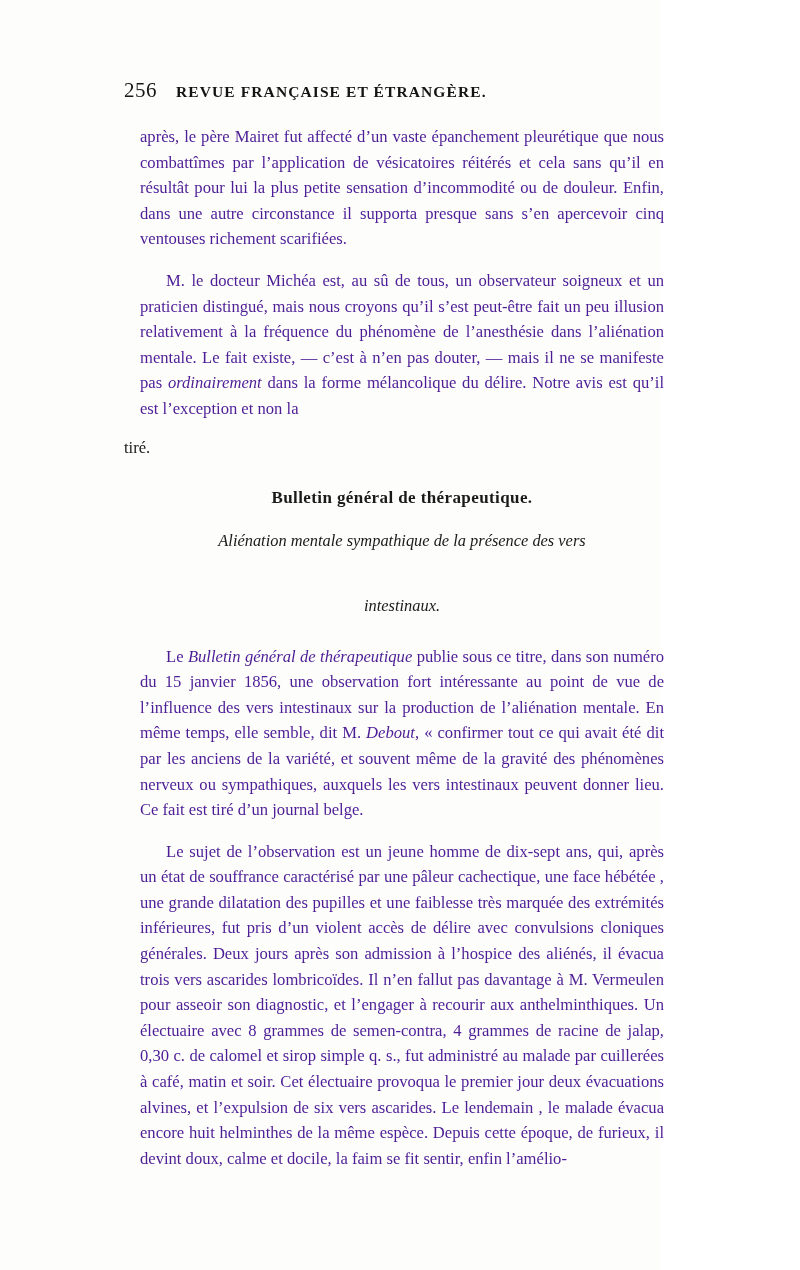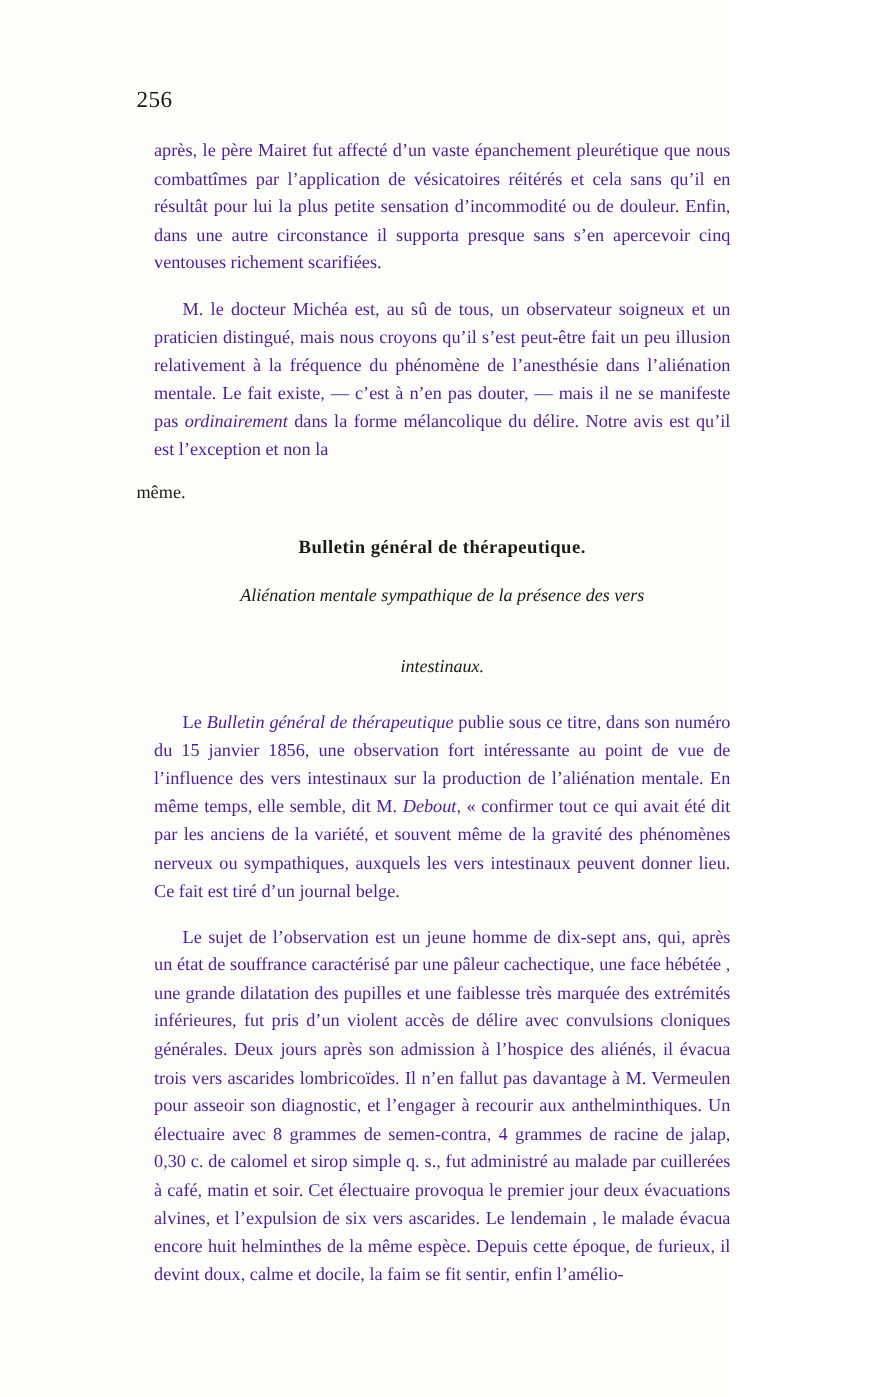--- a/index.html
+++ b/index.html
@@ -107,28 +107,29 @@
   em { font-style: italic; }
 </style>
 </head>
 <body>
 
 <div class="page">
   <div class="content">
 
     <div class="runhead">
       <div class="folio">256</div>
+      <div class="runhead-title">Revue française et étrangère.</div>
     </div>
 
     <p class="para">après, le père Mairet fut affecté d’un vaste épanchement pleurétique que nous combattîmes par l’application de vésicatoires réitérés et cela sans qu’il en résultât pour lui la plus petite sensation d’incommodité ou de douleur. Enfin, dans une autre circonstance il supporta presque sans s’en apercevoir cinq ventouses richement scarifiées.</p>
 
     <p class="para indent"><span>M. le docteur Michéa est, au sû de tous, un observateur soigneux et un praticien distingué, mais nous croyons qu’il s’est peut-être fait un peu illusion relativement à la fréquence du phénomène de l’anesthésie dans l’aliénation mentale. Le fait existe, — c’est à n’en pas douter, — mais il ne se manifeste pas </span><em>ordinairement</em><span> dans la forme mélancolique du délire. Notre avis est qu’il est l’exception et non la</span></p>
 
     <div class="sig-line">
-      <span class="left">même.</span>
+      <span class="left">tiré.</span>
     </div>
 
     <h2 class="section-title">Bulletin général de thérapeutique.</h2>
 
     <h3 class="article-title">
       <span>Aliénation mentale sympathique de la présence des vers</span>
       <span class="l2">intestinaux.</span>
     </h3>
 
     <p class="para indent"><span>Le </span><em>Bulletin général de thérapeutique</em><span> publie sous ce titre, dans son numéro du 15 janvier 1856, une observation fort intéressante au point de vue de l’influence des vers intestinaux sur la production de l’aliénation mentale. En même temps, elle semble, dit M. </span><em>Debout</em><span>, « confirmer tout ce qui avait été dit par les anciens de la variété, et souvent même de la gravité des phénomènes nerveux ou sympathiques, auxquels les vers intestinaux peuvent donner lieu. Ce fait est tiré d’un journal belge.</span></p>

